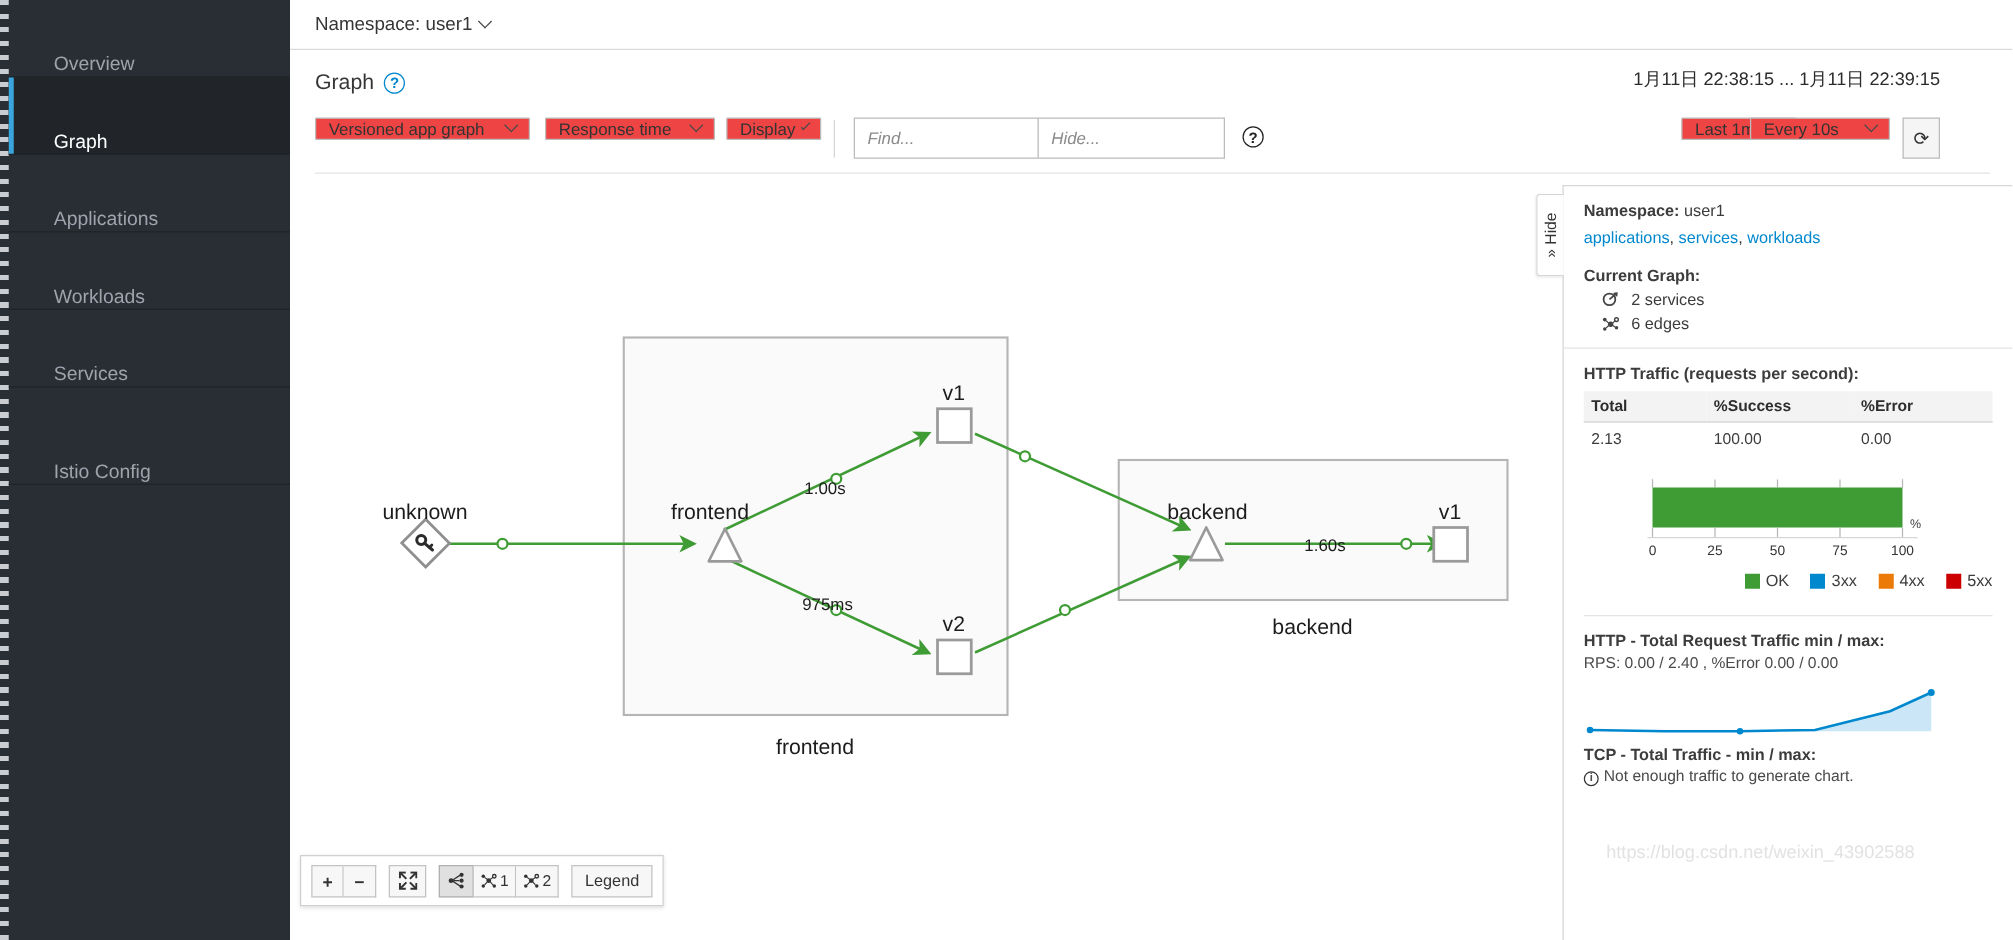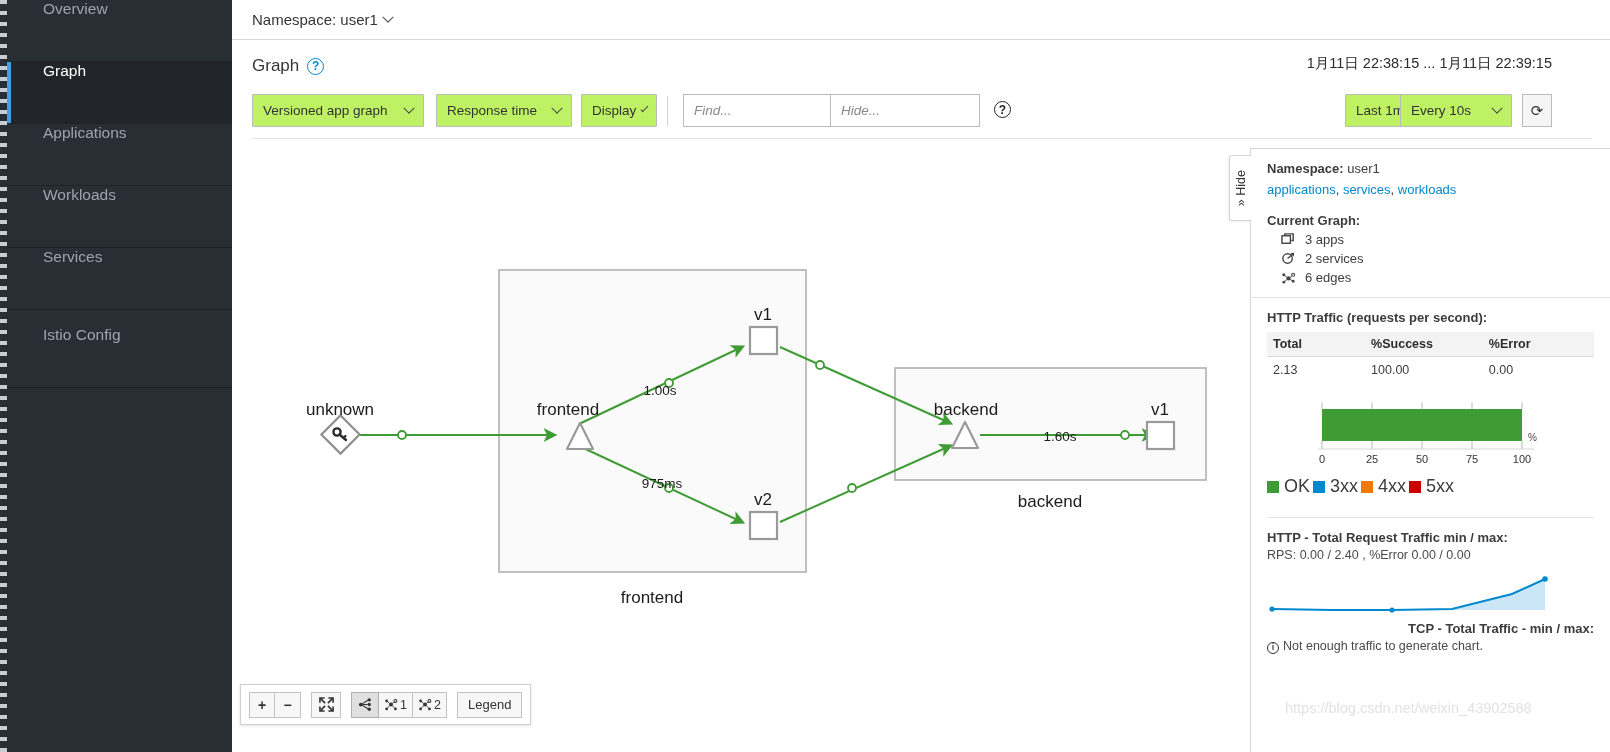--- a/index.html
+++ b/index.html
@@ -26,21 +26,21 @@
       #c9ccd1 0px, #c9ccd1 4px,
       #292e34 4px, #292e34 11px
     );
   }
   .nav-item {
     position: absolute; left: 7px; width: 225px;
     height: 62px;
     border-bottom: 1px solid #1f2327;
     color: #9da4ae;
     font-size: 15.5px;
-    display: flex; align-items: flex-start;
+    display: flex; align-items: flex-end;
     padding-left: 36px;
     cursor: pointer;
     user-select: none;
   }
   .nav-item.active {
     background: #212529;
     color: #ffffff;
   }
   .nav-item.active::before {
     content: "";
@@ -96,22 +96,22 @@
     font-size: 14.5px; color: #2b2b2b;
     white-space: nowrap;
   }
 
   
   #toolbar {
     position: absolute; left: 252px; top: 94px;
     width: 1300px; height: 34px;
   }
   .tb-btn {
-    position: absolute; top: 0; height: 33px;
-    background: #bef264;
+    position: absolute; top: 0; height: 18px;
+    background: #ef4444;
     border: 1px solid #bbbbbb;
     border-radius: 1px;
     font-size: 13.5px; color: #333;
     display: flex; align-items: center; gap: 7px;
     padding: 0 10px;
     cursor: pointer; user-select: none;
     white-space: nowrap;
   }
   .tb-input {
     position: absolute; top: 0; height: 33px;
@@ -223,35 +223,35 @@
   }
   table.sp-table th {
     text-align: left; font-weight: bold;
     background: #f3f3f3; padding: 5px 6px;
     border-bottom: 1px solid #dcdcdc;
     color: #2d2d2d;
   }
   table.sp-table td { padding: 6px; color: #3c3c3c; }
 
   .legend-row {
-    display: flex; gap: 3px; align-items: center;
-    justify-content: flex-start; margin-top: 7px; font-size: 18px;
+    display: flex; gap: 17px; align-items: center;
+    justify-content: flex-end; margin-top: 7px; font-size: 13px;
   }
   .legend-item { display: flex; align-items: center; gap: 5px; }
   .legend-swatch { width: 12px; height: 12px; display: inline-block; }
 
   .sp-small { font-size: 12.5px; color: #4a4a4a; margin-top: 3px; }
   .info-i {
     display: inline-flex; align-items: center; justify-content: center;
     width: 12px; height: 12px; border-radius: 50%;
     border: 1.2px solid #333; font-size: 9px; font-weight: bold;
     margin-right: 4px; line-height: 1;
   }
   #watermark {
-    position: absolute; left: 1285px; top: 700px;
+    position: absolute; left: 1285px; top: 674px;
     font-size: 14.5px; color: #e2e2e2;
     user-select: none; pointer-events: none;
     white-space: nowrap;
   }
 </style>
 </head>
 <body>
 
 <div id="sidebar">
   <div id="sidebar-edge"></div>
@@ -475,27 +475,20 @@
     <div>
       <span class="sp-bold">Namespace:</span>
       <span>user1</span>
     </div>
     <div class="sp-links" style="margin-top:6px;">
       <a>applications</a><span>, </span><a>services</a><span>, </span><a>workloads</a>
     </div>
 
     <div class="sp-bold" style="margin-top:16px;">Current Graph:</div>
 
-    <div class="sp-row">
-      <svg class="sp-icon" viewBox="0 0 16 16">
-        <rect x="1" y="4" width="9" height="8" fill="none" stroke="#444" stroke-width="1.5"></rect>
-        <path d="M4 4 L4 2 L13 2 L13 9 L11 9" fill="none" stroke="#444" stroke-width="1.5"></path>
-      </svg>
-      <span>3 apps</span>
-    </div>
     <div class="sp-row">
       <svg class="sp-icon" viewBox="0 0 16 16">
         <circle cx="7" cy="8" r="5" fill="none" stroke="#444" stroke-width="1.5"></circle>
         <path d="M7 8 L13 3" stroke="#444" stroke-width="1.5"></path>
         <path d="M10.5 3 L13.3 2.7 L13 5.5" fill="none" stroke="#444" stroke-width="1.4"></path>
       </svg>
       <span>2 services</span>
     </div>
     <div class="sp-row">
       <svg class="sp-icon" viewBox="0 0 16 16">
@@ -581,20 +574,20 @@
 
     
     <svg width="300" height="48" viewBox="0 0 300 48" style="margin-top:4px;">
       <path d="M5 44 L65 44 L125 44 L185 43 L245 28 L278 13 L278 44 L5 44 Z" fill="#cbe7f7"></path>
       <path d="M5 43 L65 44 L125 44 L185 43 L245 28 L278 13" fill="none" stroke="#0088ce" stroke-width="2"></path>
       <circle cx="5" cy="43" r="2.6" fill="#0088ce"></circle>
       <circle cx="125" cy="44" r="2.6" fill="#0088ce"></circle>
       <circle cx="278" cy="13" r="2.8" fill="#0088ce"></circle>
     </svg>
 
-    <div class="sp-bold" style="margin-top:4px;text-align:right;">TCP - Total Traffic - min / max:</div>
+    <div class="sp-bold" style="margin-top:4px;">TCP - Total Traffic - min / max:</div>
     <div class="sp-small">
       <span class="info-i">i</span><span>Not enough traffic to generate chart.</span>
     </div>
   </div>
 </div>
 
 <div id="watermark">https://blog.csdn.net/weixin_43902588</div>
 
 </body></html>

